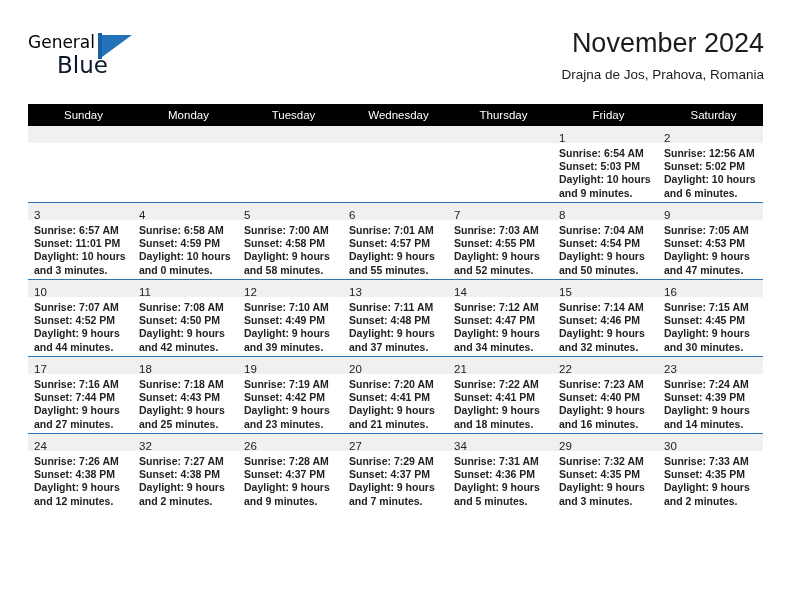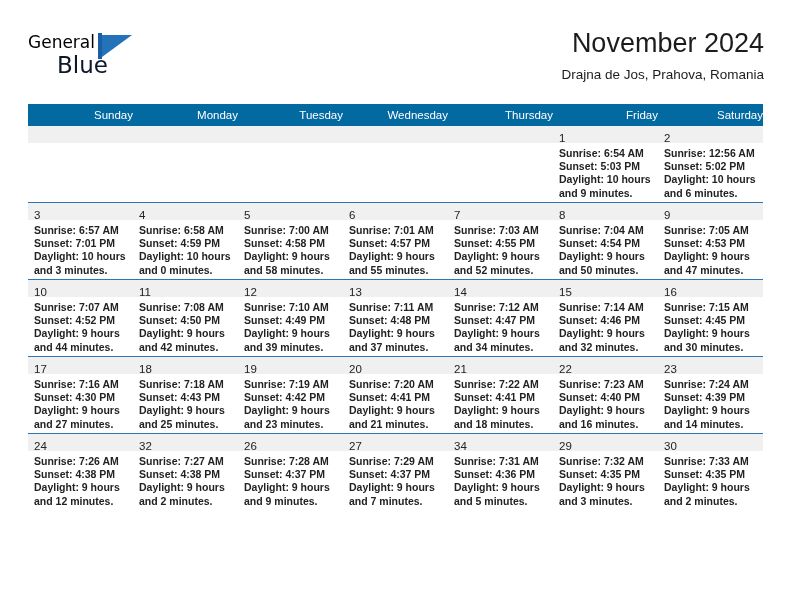--- a/index.html
+++ b/index.html
@@ -105,25 +105,25 @@
   
   .calendar {
     position: absolute;
     left: 28px;
     top: 104px;
     width: 735px;
     border-collapse: collapse;
     table-layout: fixed;
   }
   .calendar th {
-    background: #0369a1;
+    background: #000000;
     color: #ffffff;
     font-size: 11.5px;
     font-weight: 400;
-    text-align: right;
+    text-align: center;
     padding: 5px 0 5px 6px;
     height: 12px;
     border: none;
   }
   .calendar td {
     vertical-align: top;
     padding: 0;
     border-top: 1.2px solid #2e75b6;
     background: #ffffff;
     height: 76px;
@@ -253,21 +253,21 @@
               <div>Daylight: 10 hours</div>
               <div>and 6 minutes.</div>
             </div>
           </td>
         </tr>
         <tr class="week">
           <td class="day-cell">
             <div class="daynum-strip"><span class="daynum">3</span></div>
             <div class="cell-body">
               <div>Sunrise: 6:57 AM</div>
-              <div>Sunset: 7:01 PM</div>
+              <div>Sunset: 11:01 PM</div>
               <div>Daylight: 10 hours</div>
               <div>and 3 minutes.</div>
             </div>
           </td>
           <td class="day-cell">
             <div class="daynum-strip"><span class="daynum">4</span></div>
             <div class="cell-body">
               <div>Sunrise: 6:58 AM</div>
               <div>Sunset: 4:59 PM</div>
               <div>Daylight: 10 hours</div>
@@ -383,21 +383,21 @@
               <div>Daylight: 9 hours</div>
               <div>and 30 minutes.</div>
             </div>
           </td>
         </tr>
         <tr class="week">
           <td class="day-cell">
             <div class="daynum-strip"><span class="daynum">17</span></div>
             <div class="cell-body">
               <div>Sunrise: 7:16 AM</div>
-              <div>Sunset: 4:30 PM</div>
+              <div>Sunset: 7:44 PM</div>
               <div>Daylight: 9 hours</div>
               <div>and 27 minutes.</div>
             </div>
           </td>
           <td class="day-cell">
             <div class="daynum-strip"><span class="daynum">18</span></div>
             <div class="cell-body">
               <div>Sunrise: 7:18 AM</div>
               <div>Sunset: 4:43 PM</div>
               <div>Daylight: 9 hours</div>

